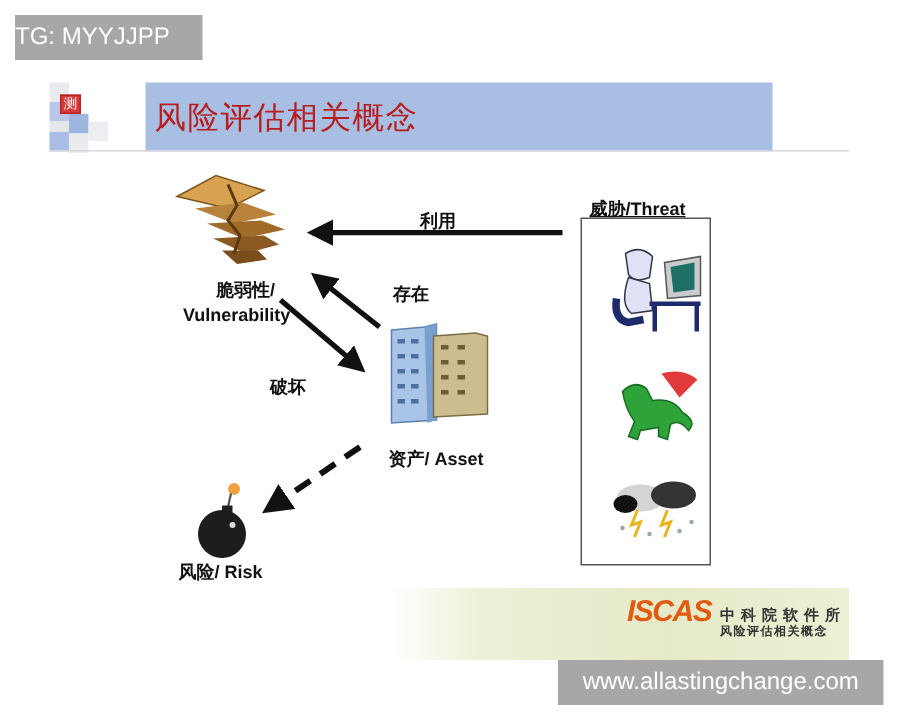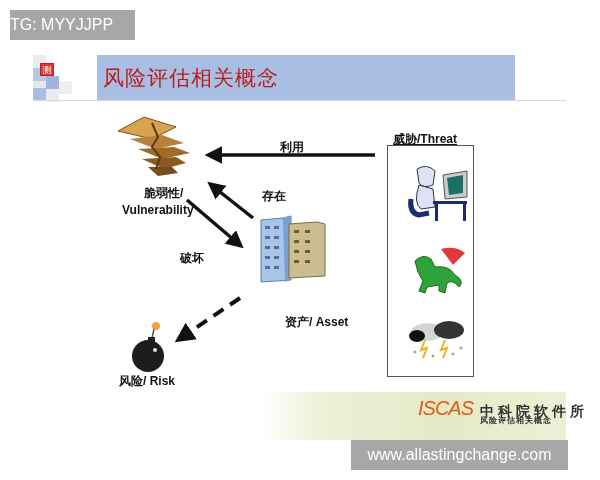--- a/index.html
+++ b/index.html
@@ -10,25 +10,25 @@
               font-family:"Liberation Sans",sans-serif; font-size:16px; line-height:30px; text-align:left; }
   .title-bar { left:97px; top:55px; width:418px; height:46px; background:#a9bee3; }
   .title-text { left:103px; top:62px; color:#b91c1c; font-size:21px; line-height:32px; letter-spacing:1px; }
   .title-rule { left:33px; top:100px; width:533px; height:1px; background:#d6d9de; }
   .sq { position:absolute; width:13px; height:13px; }
   .logo-red { left:40px; top:63px; width:14px; height:13px; background:#d63a3a; color:#fff; font-size:9px; line-height:13px; text-align:center; border:1px solid #b22; box-sizing:border-box; }
   .label { font-weight:bold; color:#111; font-size:12px; font-family:"Liberation Sans","DejaVu Sans",sans-serif; }
   .threat-box { left:387px; top:145px; width:87px; height:232px; border:1px solid #555; box-sizing:border-box; background:#fff; }
   .footer-band { left:260px; top:392px; width:306px; height:48px;
                  background:linear-gradient(90deg, rgba(255,255,255,0) 0%, #eef0d8 20%, #e6e9c8 60%, #eef0d6 100%); }
-  .iscas { left:418px; top:397px; font-size:20px; font-weight:normal; font-style:italic; color:#e05a10;
+  .iscas { left:418px; top:397px; font-size:20px; font-weight:bold; font-style:italic; color:#e05a10;
            font-family:"Liberation Sans",sans-serif; letter-spacing:-1px; }
-  .cas-line1 { left:480px; top:403px; font-size:14px; font-weight:bold; color:#333; letter-spacing:4px; }
+  .cas-line1 { left:480px; top:403px; font-size:10px; font-weight:bold; color:#333; letter-spacing:4px; }
   .cas-line2 { left:480px; top:415px; font-size:8px; font-weight:bold; color:#333; letter-spacing:1px; }
-  .url-badge { left:351px; top:440px; width:217px; height:30px; background:#a7a7a7; color:#fff;
+  .url-badge { left:372px; top:440px; width:217px; height:30px; background:#a7a7a7; color:#fff;
                font-family:"Liberation Sans",sans-serif; font-size:16px; line-height:30px; text-align:center; }
 </style>
 </head>
 <body>
 
 <div class="abs tg-badge">TG: MYYJJPP</div>
 
 <div>
   <div class="sq" style="left:33px;top:55px;background:#e9ebef;"></div>
   <div class="sq" style="left:33px;top:68px;background:#b9c7e6;"></div>
@@ -95,21 +95,21 @@
     <rect x="39" y="16" width="5" height="3"></rect>
       <rect x="50" y="16" width="5" height="3"></rect>
     <rect x="39" y="26" width="5" height="3"></rect>
       <rect x="50" y="26" width="5" height="3"></rect>
     <rect x="39" y="36" width="5" height="3"></rect>
       <rect x="50" y="36" width="5" height="3"></rect>
     <rect x="39" y="46" width="5" height="3"></rect>
       <rect x="50" y="46" width="5" height="3"></rect>
   </g>
 </svg>
-<div class="abs label" style="left:259px;top:314px;margin-left:26px;">资产/ Asset</div>
+<div class="abs label" style="left:259px;top:298px;">资产/ Asset</div>
 
 <svg class="abs" style="left:126px;top:318px;" width="46" height="58">
   <circle cx="30" cy="8" r="4" fill="#f0a040"></circle>
   <path d="M28,11 L26,20" stroke="#555" stroke-width="1.5"></path>
   <rect x="22" y="19" width="7" height="5" fill="#222"></rect>
   <circle cx="22" cy="38" r="16" fill="#1d1d1d"></circle>
   <circle cx="29" cy="32" r="2" fill="#ddd"></circle>
 </svg>
 <div class="abs label" style="left:119px;top:373px;">风险/ Risk</div>
 

